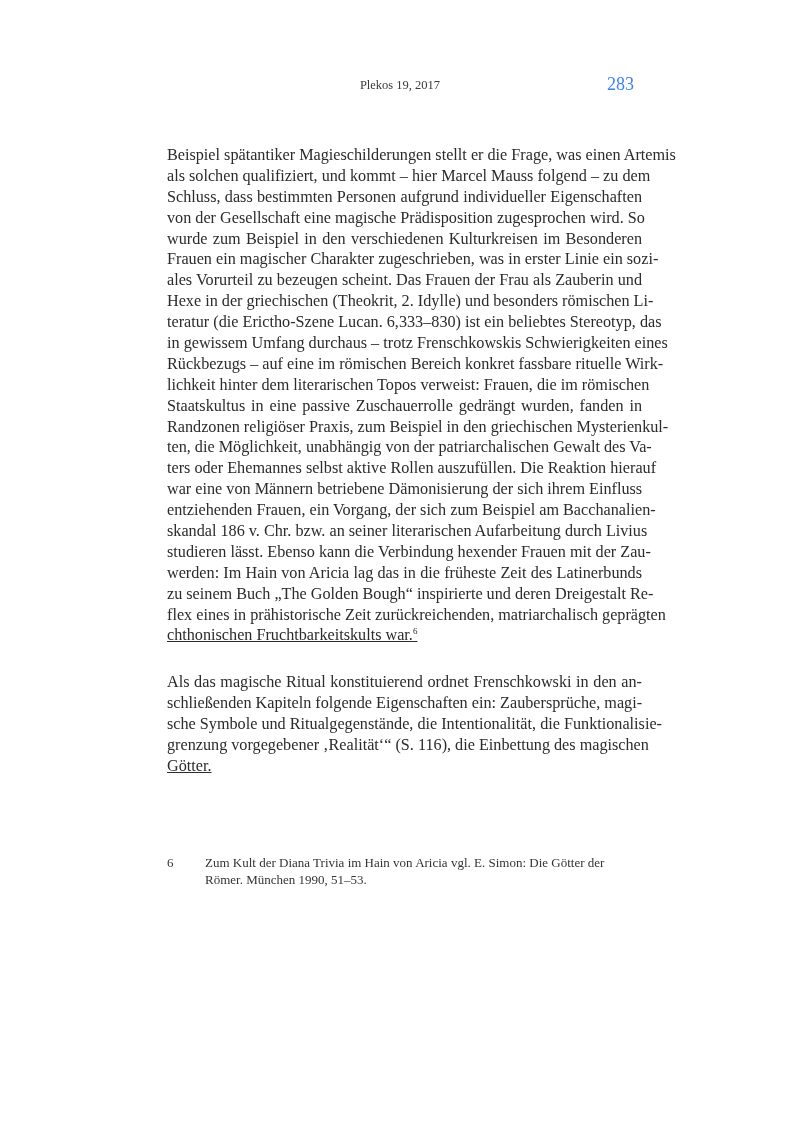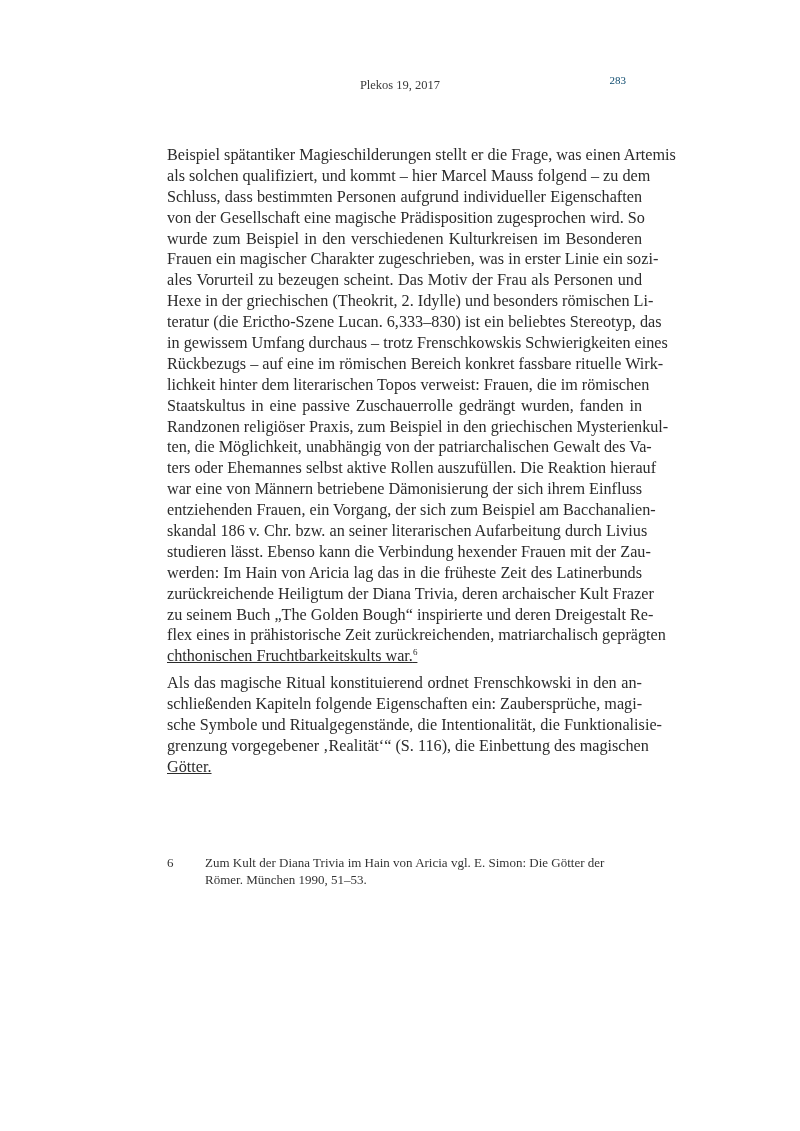--- a/index.html
+++ b/index.html
@@ -26,24 +26,24 @@
       position: absolute;
       left: 0;
       width: 800px;
       text-align: center;
       font-size: 12.5px;
       color: #3a3a3a;
       top: 0;
     }
     .page-number {
       position: absolute;
-      right: 174px;
+      right: 166px;
       top: -4px;
-      font-size: 11px;
-      color: #0c4a6e;
+      font-size: 18px;
+      color: #3b82f6;
     }
     .body-text {
       position: absolute;
       left: 167px;
       top: 145px;
       width: 475px;
       font-size: 16.2px;
       line-height: 20.9px;
       text-align: justify;
       hyphens: manual;
@@ -53,21 +53,21 @@
       text-align: justify;
       text-align-last: justify;
       white-space: nowrap;
       height: 20.9px;
     }
     .body-text .line.last {
       text-align-last: left;
       text-decoration: underline;
     }
     .para + .para {
-      margin-top: 6px;
+      margin-top: 26px;
     }
     sup.fn {
       font-size: 9px;
       vertical-align: 6px;
       line-height: 0;
     }
     .footnotes {
       position: absolute;
       left: 167px;
       top: 855px;
@@ -96,36 +96,35 @@
 </div>
 
 <div class="body-text">
   <div class="para">
     <span class="line">Beispiel spätantiker Magieschilderungen stellt er die Frage, was einen Artemis</span>
     <span class="line">als solchen qualifiziert, und kommt – hier Marcel Mauss folgend – zu dem</span>
     <span class="line">Schluss, dass bestimmten Personen aufgrund individueller Eigenschaften</span>
     <span class="line">von der Gesellschaft eine magische Prädisposition zugesprochen wird. So</span>
     <span class="line">wurde zum Beispiel in den verschiedenen Kulturkreisen im Besonderen</span>
     <span class="line">Frauen ein magischer Charakter zugeschrieben, was in erster Linie ein sozi-</span>
-    <span class="line">ales Vorurteil zu bezeugen scheint. Das Motiv der Frau als Personen und</span>
+    <span class="line">ales Vorurteil zu bezeugen scheint. Das Frauen der Frau als Zauberin und</span>
     <span class="line">Hexe in der griechischen (Theokrit, 2. Idylle) und besonders römischen Li-</span>
     <span class="line">teratur (die Erictho-Szene Lucan. 6,333–830) ist ein beliebtes Stereotyp, das</span>
     <span class="line">in gewissem Umfang durchaus – trotz Frenschkowskis Schwierigkeiten eines</span>
     <span class="line">Rückbezugs – auf eine im römischen Bereich konkret fassbare rituelle Wirk-</span>
     <span class="line">lichkeit hinter dem literarischen Topos verweist: Frauen, die im römischen</span>
     <span class="line">Staatskultus in eine passive Zuschauerrolle gedrängt wurden, fanden in</span>
     <span class="line">Randzonen religiöser Praxis, zum Beispiel in den griechischen Mysterienkul-</span>
     <span class="line">ten, die Möglichkeit, unabhängig von der patriarchalischen Gewalt des Va-</span>
     <span class="line">ters oder Ehemannes selbst aktive Rollen auszufüllen. Die Reaktion hierauf</span>
     <span class="line">war eine von Männern betriebene Dämonisierung der sich ihrem Einfluss</span>
     <span class="line">entziehenden Frauen, ein Vorgang, der sich zum Beispiel am Bacchanalien-</span>
     <span class="line">skandal 186 v. Chr. bzw. an seiner literarischen Aufarbeitung durch Livius</span>
     <span class="line">studieren lässt. Ebenso kann die Verbindung hexender Frauen mit der Zau-</span>
     <span class="line">werden: Im Hain von Aricia lag das in die früheste Zeit des Latinerbunds</span>
-    <span class="line">zurückreichende Heiligtum der Diana Trivia, deren archaischer Kult Frazer</span>
     <span class="line">zu seinem Buch „The Golden Bough“ inspirierte und deren Dreigestalt Re-</span>
     <span class="line">flex eines in prähistorische Zeit zurückreichenden, matriarchalisch geprägten</span>
     <span class="line last"><span>chthonischen Fruchtbarkeitskults war.</span><sup class="fn">6</sup></span>
   </div>
   <div class="para">
     <span class="line">Als das magische Ritual konstituierend ordnet Frenschkowski in den an-</span>
     <span class="line">schließenden Kapiteln folgende Eigenschaften ein: Zaubersprüche, magi-</span>
     <span class="line">sche Symbole und Ritualgegenstände, die Intentionalität, die Funktionalisie-</span>
     <span class="line">grenzung vorgegebener ‚Realität‘“ (S. 116), die Einbettung des magischen</span>
     <span class="line last">Götter.</span>

